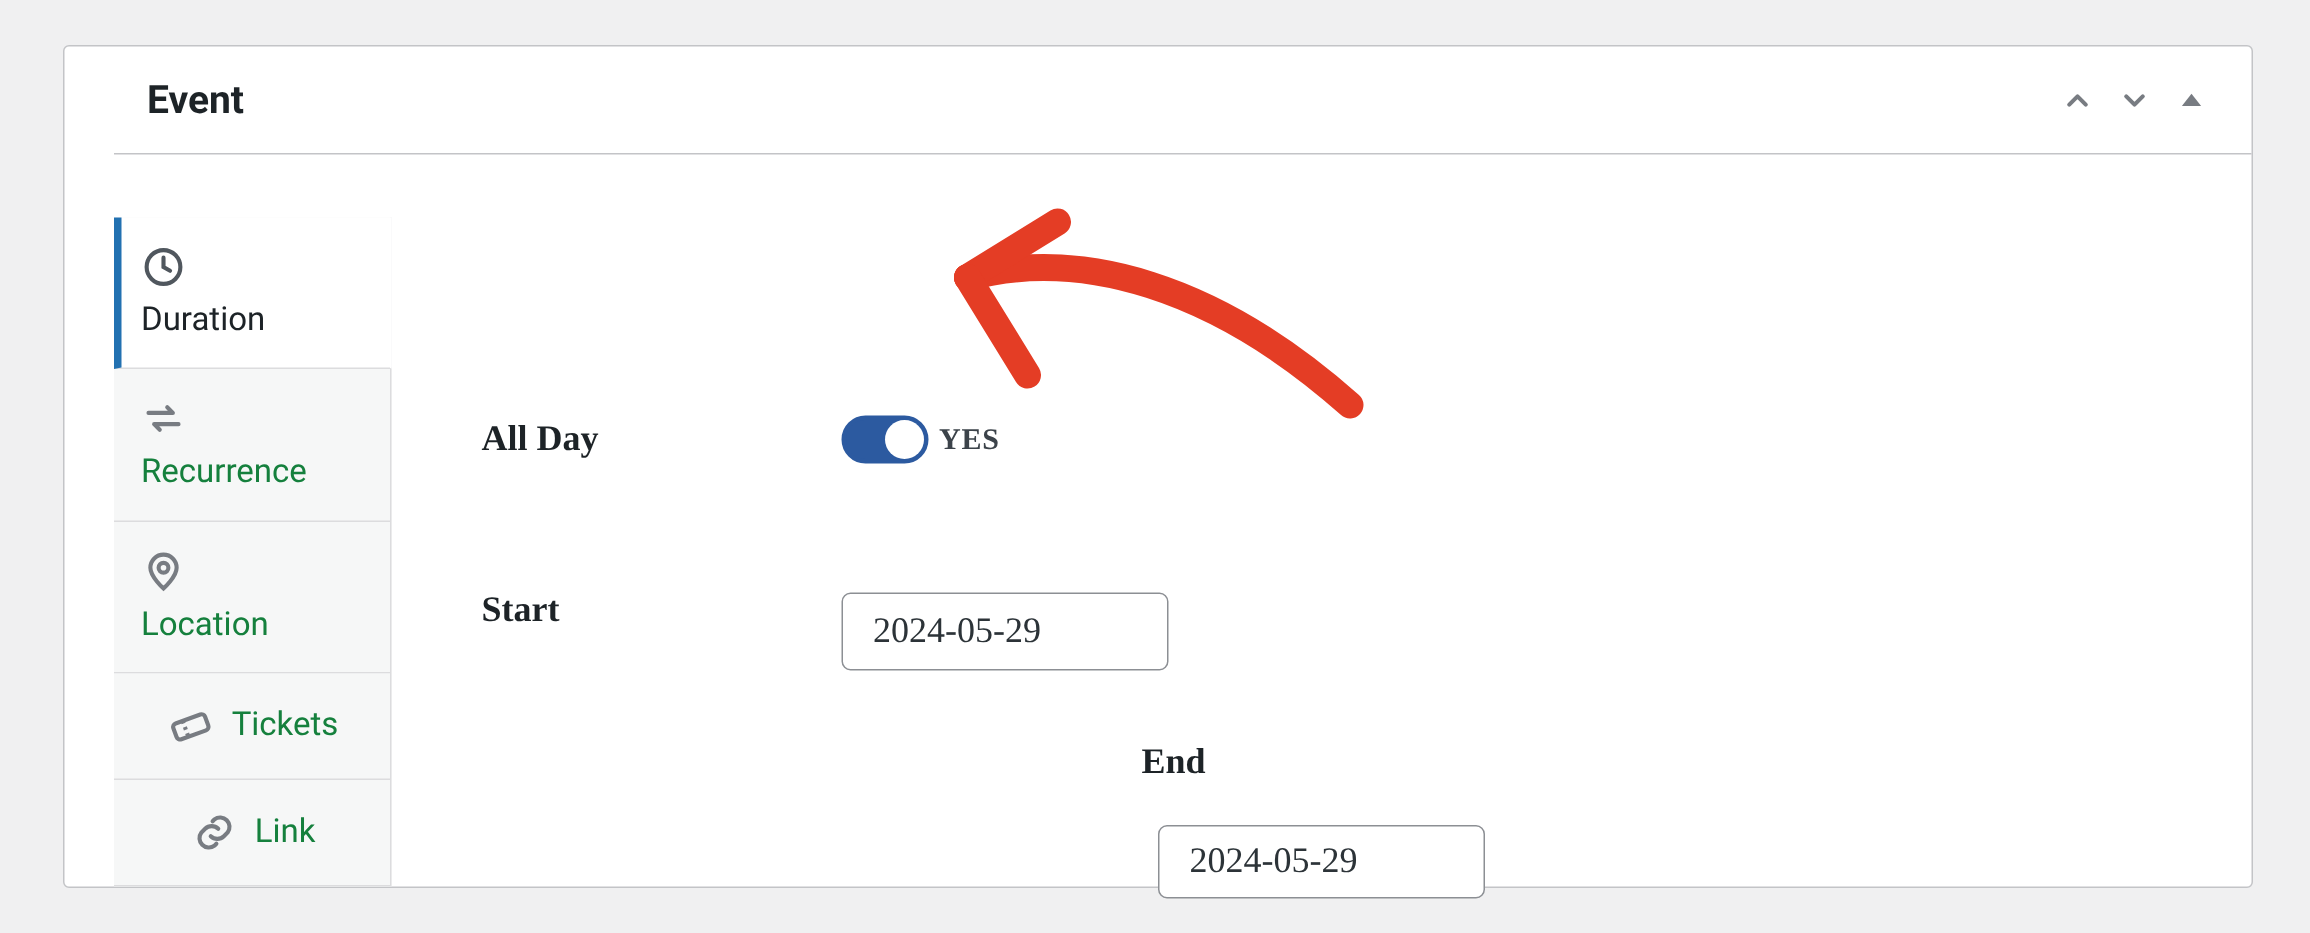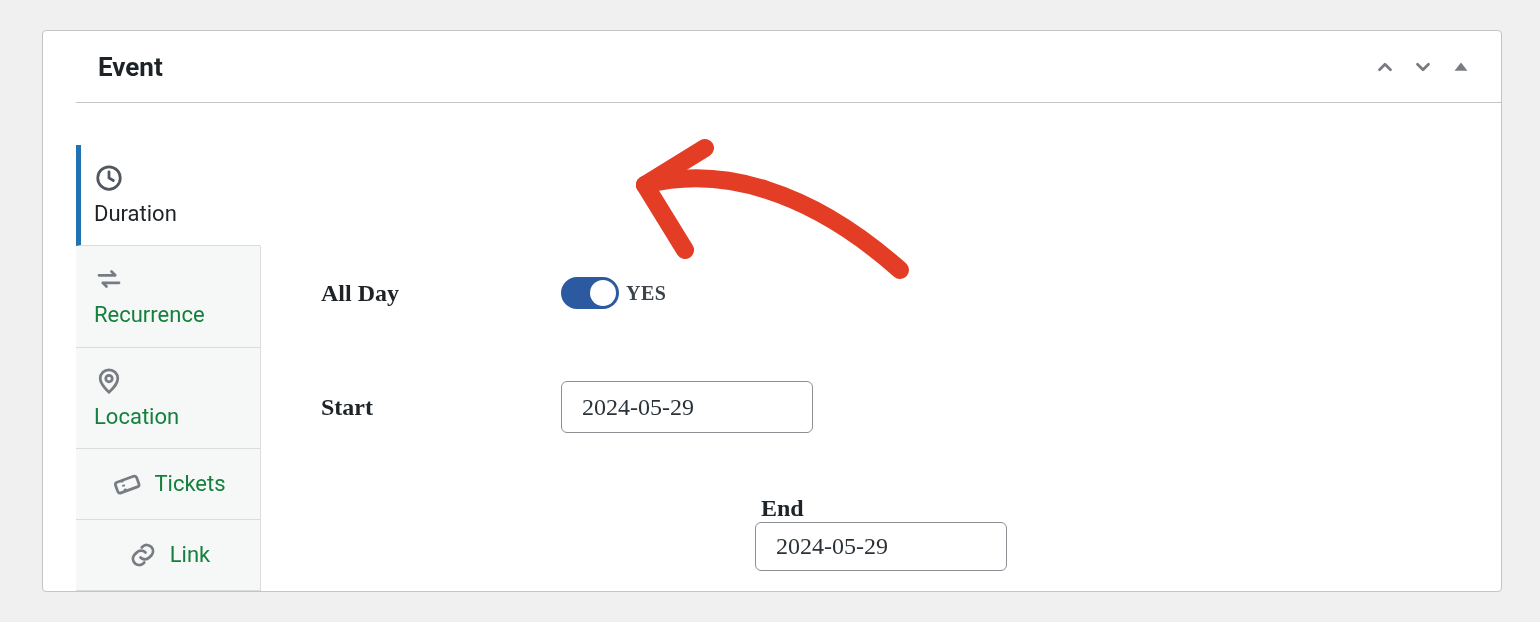--- a/index.html
+++ b/index.html
@@ -153,23 +153,24 @@
     color: #3c434a;
   }
   .date-input {
     font-family: inherit;
     font-size: 24px;
     color: #2c3338;
     padding: 10px 20px;
     border: 1px solid #8c8f94;
     border-radius: 6px;
     background: #ffffff;
-    width: 252px;
+    width: 218px;
     height: 52px;
     line-height: 1;
+    margin-top: 28px;
   }
 
   
   .annotation {
     position: absolute;
     left: 630px;
     top: 130px;
     pointer-events: none;
   }
   .annotation svg { width: 290px; height: 180px; }

